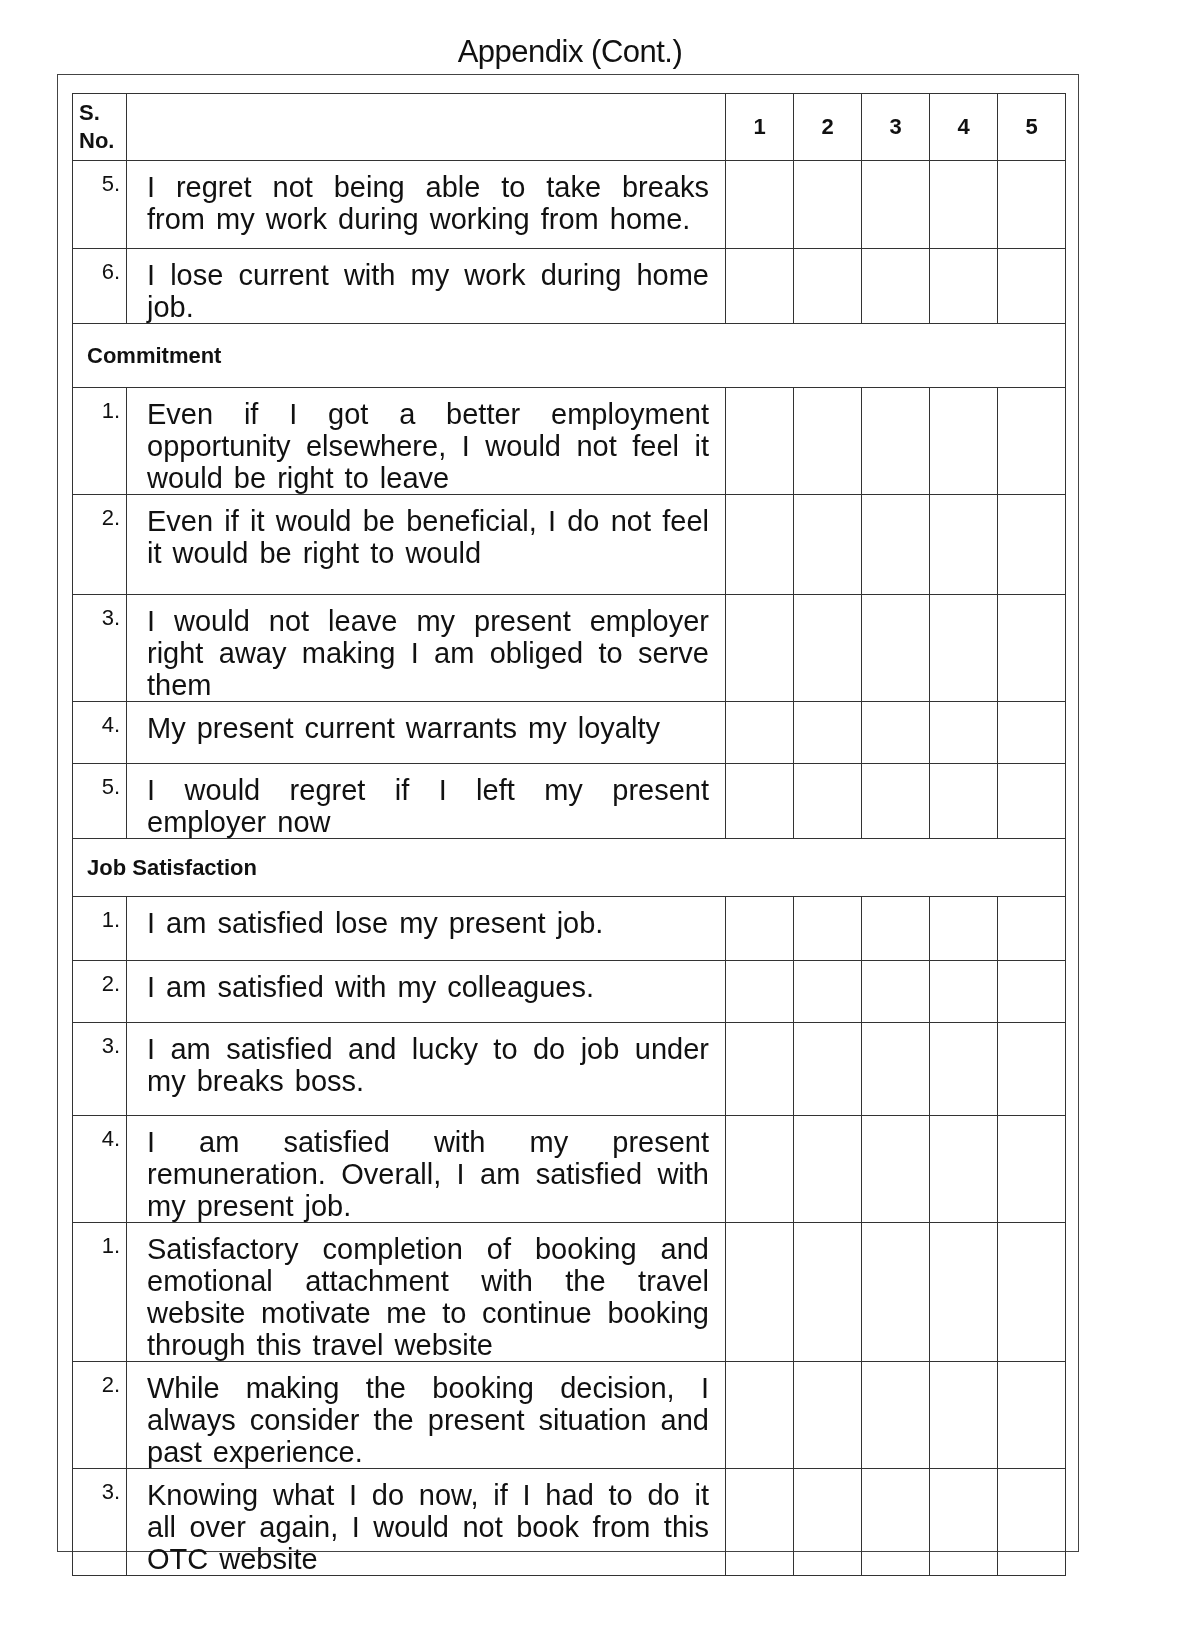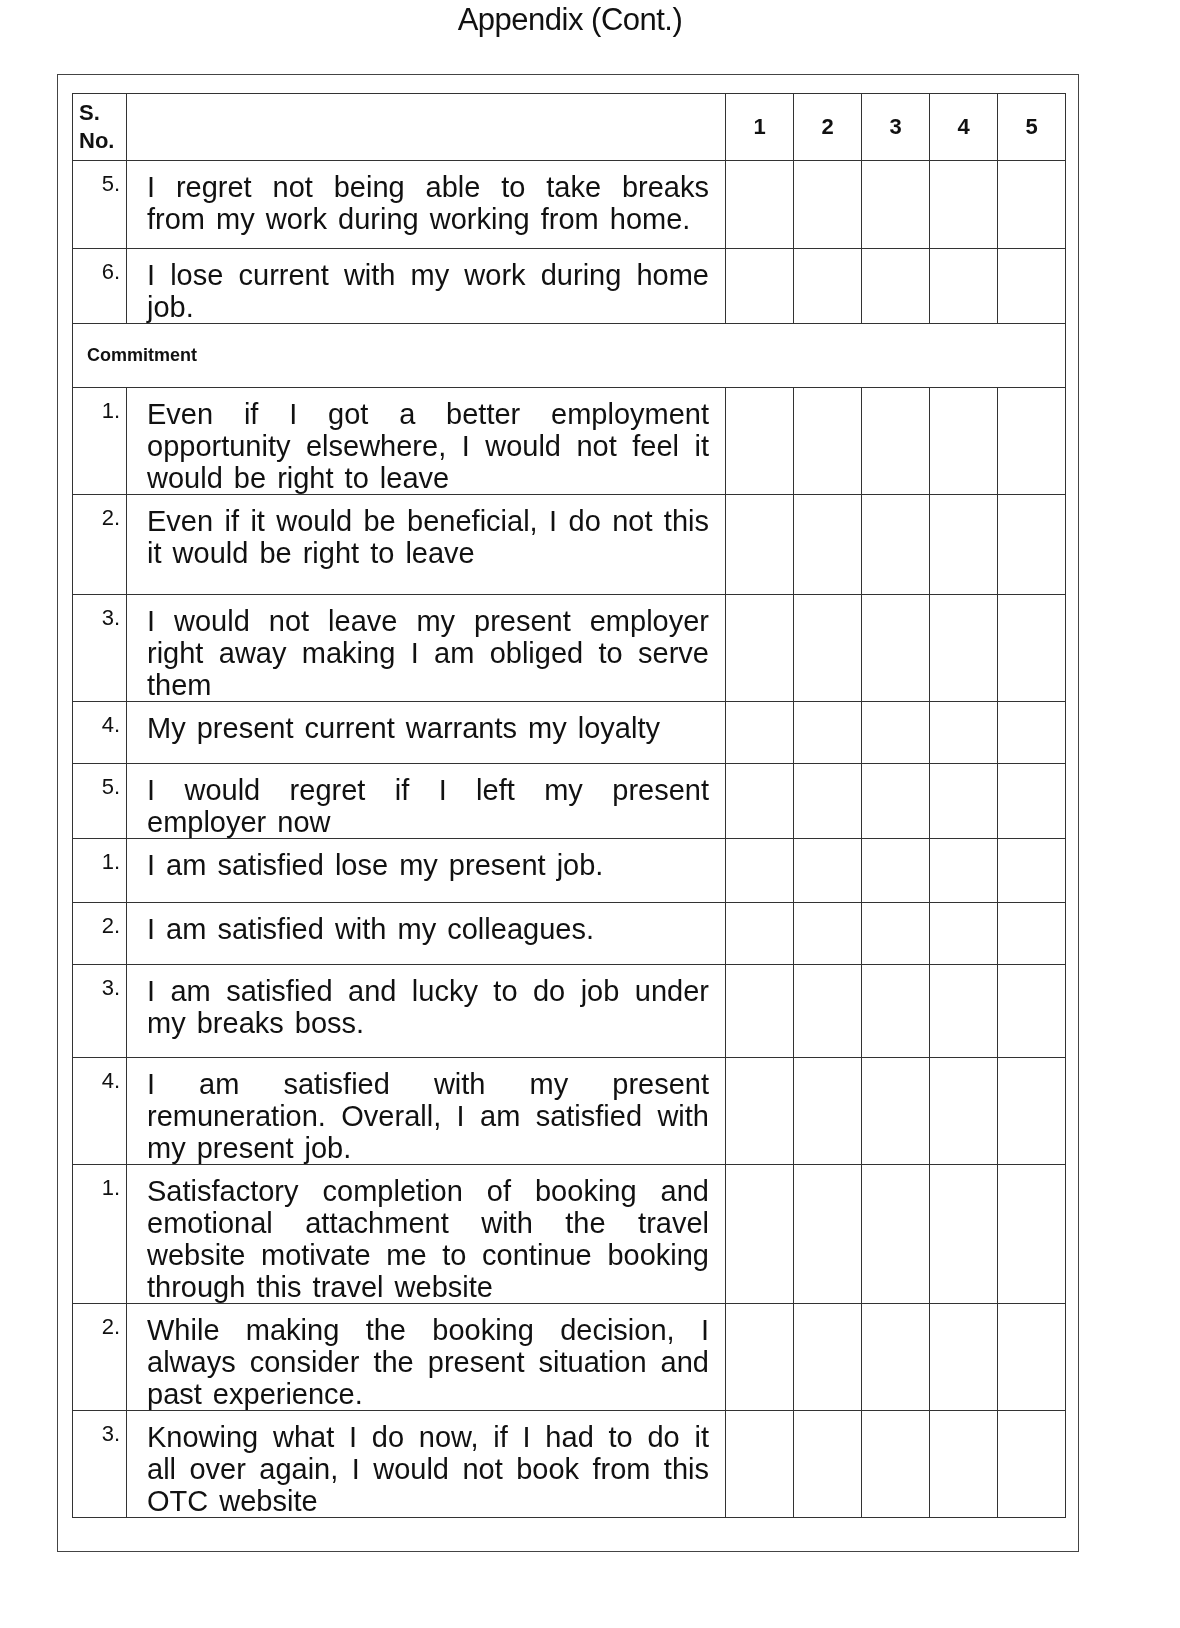--- a/index.html
+++ b/index.html
@@ -1,34 +1,34 @@
 <!DOCTYPE html>
 <html><head>
 <meta charset="utf-8">
 <style>
   html, body { margin: 0; padding: 0; background: #ffffff; }
   body { width: 1180px; height: 1628px; position: relative; overflow: hidden;
          font-family: "Liberation Sans", sans-serif; color: #111; }
-  .page-title { position: absolute; left: 0; top: 2px; width: 1140px; text-align: center;
+  .page-title { position: absolute; left: 0; top: 34px; width: 1140px; text-align: center;
          font-size: 31px; letter-spacing: -0.5px; }
   .frame { position: absolute; left: 57px; top: 74px; width: 1022px; height: 1478px;
          border: 1.6px solid #444; box-sizing: border-box; }
   table.survey { position: absolute; left: 72px; top: 93px; width: 993px;
          border-collapse: collapse; table-layout: fixed; }
   table.survey td { border: 1.6px solid #333; padding: 0; vertical-align: middle; }
   .c-sno { width: 54px; }
   .c-stmt { width: 599px; }
   .c-rate { width: 68px; }
   .hdr-sno { font-weight: bold; font-size: 22px; line-height: 28px; text-align: left; padding-left: 6px !important; }
   .hdr-rate { font-weight: bold; font-size: 22px; text-align: center; }
   .sno { text-align: right; font-size: 22px; padding-right: 6px !important; vertical-align: top !important; }
   .stmt { font-size: 29px; line-height: 32px; text-align: justify; padding: 0 16px 0 20px !important;
           word-spacing: 3px; vertical-align: top !important; }
   .sno, .stmt { padding-top: 10px !important; }
-  .section { font-weight: bold; font-size: 18px; padding-left: 14px !important; }
+  .section { font-weight: bold; font-size: 22px; padding-left: 14px !important; }
   .rating-cell { cursor: pointer; }
 </style>
 </head>
 <body>
 
 <div class="page-title">Appendix (Cont.)</div>
 <div class="frame"></div>
 
 <table class="survey">
   <colgroup>
@@ -78,21 +78,21 @@
         <td class="sno">1.</td>
         <td class="stmt">Even if I got a better employment opportunity elsewhere, I would not feel it would be right to leave</td>
         <td class="rating-cell"></td>
         <td class="rating-cell"></td>
         <td class="rating-cell"></td>
         <td class="rating-cell"></td>
         <td class="rating-cell"></td>
       </tr>
       <tr style="height: 100px;">
         <td class="sno">2.</td>
-        <td class="stmt">Even if it would be beneficial, I do not this it would be right to leave</td>
+        <td class="stmt">Even if it would be beneficial, I do not feel it would be right to would</td>
         <td class="rating-cell"></td>
         <td class="rating-cell"></td>
         <td class="rating-cell"></td>
         <td class="rating-cell"></td>
         <td class="rating-cell"></td>
       </tr>
       <tr style="height: 97px;">
         <td class="sno">3.</td>
         <td class="stmt">I would not leave my present employer right away making I am obliged to serve them</td>
         <td class="rating-cell"></td>
@@ -111,20 +111,23 @@
         <td class="rating-cell"></td>
       </tr>
       <tr style="height: 62px;">
         <td class="sno">5.</td>
         <td class="stmt">I would regret if I left my present employer now</td>
         <td class="rating-cell"></td>
         <td class="rating-cell"></td>
         <td class="rating-cell"></td>
         <td class="rating-cell"></td>
         <td class="rating-cell"></td>
+      </tr>
+      <tr style="height: 58px;">
+        <td colspan="7" class="section">Job Satisfaction</td>
       </tr>
       <tr style="height: 64px;">
         <td class="sno">1.</td>
         <td class="stmt">I am satisfied lose my present job.</td>
         <td class="rating-cell"></td>
         <td class="rating-cell"></td>
         <td class="rating-cell"></td>
         <td class="rating-cell"></td>
         <td class="rating-cell"></td>
       </tr>

